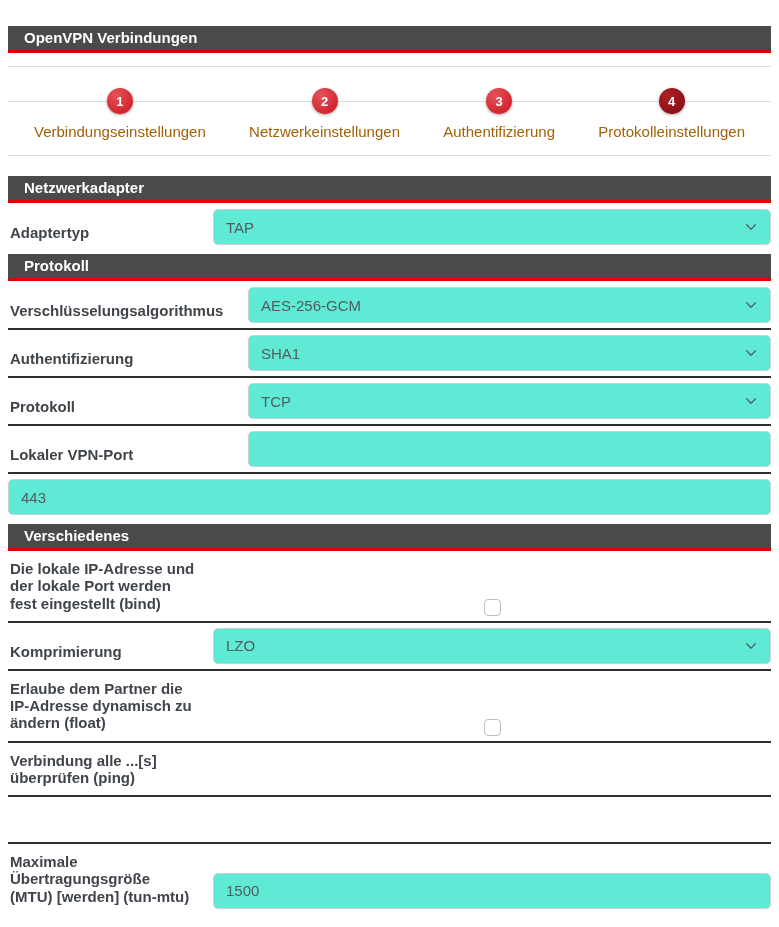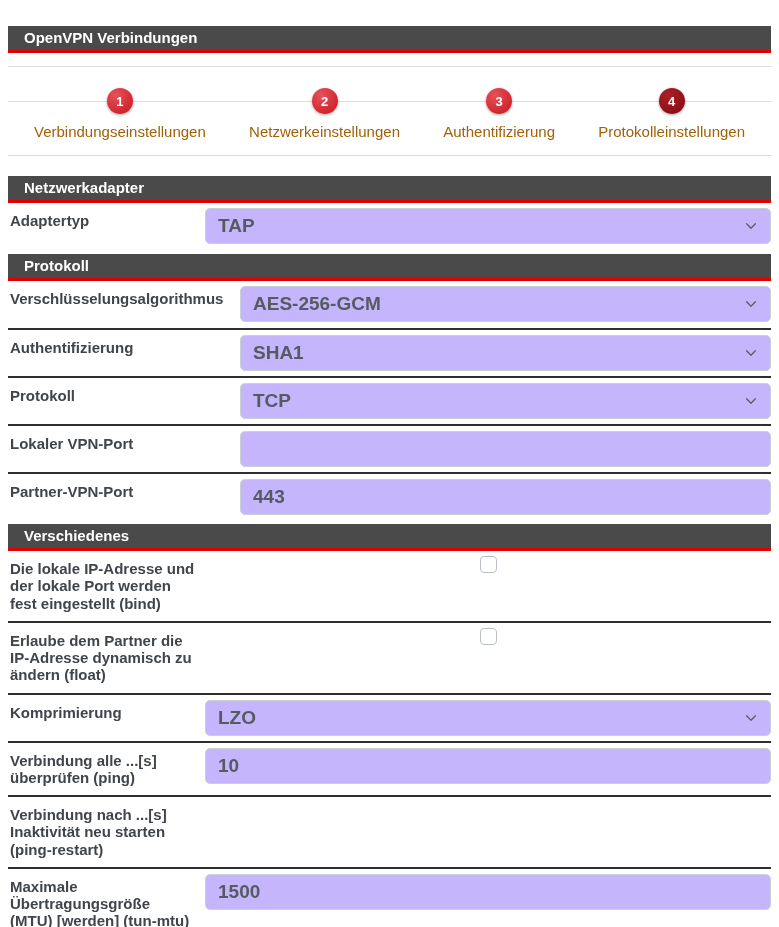--- a/index.html
+++ b/index.html
@@ -42,31 +42,31 @@
     display:flex;align-items:center;justify-content:center;
     box-shadow:0 1px 3px rgba(0,0,0,0.35);
   }
   .step.current .step-circle{
     background:radial-gradient(circle at 35% 28%, #ab2026, var(--step-current-red) 72%);
   }
   .step-label{margin-top:9px;font-size:15px;color:#a16207;}
   
   .section{margin-top:4px;}
   #sections > .section:first-child{margin-top:20px;}
-  .row{display:flex;align-items:flex-start;padding:5px 0;min-height:47px;}
+  .row{display:flex;align-items:flex-end;padding:5px 0;min-height:47px;gap:8px;}
   .row + .row{border-top:2px solid var(--divider-dark);}
   .row-label{
     flex:0 0 197px;font-weight:bold;font-size:15px;color:var(--label);
     line-height:1.15;padding:4px 10px 4px 2px;
   }
   .section-wide-label .row-label{flex-basis:232px;}
   .row-control{flex:1;display:flex;align-items:center;min-width:0;}
   .text-input,.select-box{
     width:100%;height:36px;border:1px solid var(--input-border);border-radius:5px;
-    background:#c4b5fd;font-size:19px;color:var(--value);font-weight:bold;
+    background:#5eead4;font-size:15px;color:var(--value);
   }
   .text-input{padding:0 12px;font-family:inherit;outline:none;}
   .select-box{
     display:flex;align-items:center;justify-content:space-between;
     padding:0 12px;cursor:pointer;
   }
   .select-value{overflow:hidden;white-space:nowrap;}
   .chev{flex:0 0 auto;margin-left:8px;display:flex;align-items:center;}
   .checkbox{
     width:17px;height:17px;border:1px solid #b9c0c7;border-radius:4px;
@@ -173,63 +173,58 @@
               </div>
             </div>
           </div>
           <div class="row">
             <div class="row-label">Lokaler VPN-Port</div>
             <div class="row-control">
               <input type="text" class="text-input" value="" style="">
             </div>
           </div>
           <div class="row">
-            <div class="row-label">Partner-VPN-Port</div>
             <div class="row-control">
               <input type="text" class="text-input" value="443" style="">
             </div>
           </div>
         </div>
       </section>
       <section class="section">
         <div class="bar"><span>Verschiedenes</span></div>
         <div class="rows">
           <div class="row">
             <div class="row-label">Die lokale IP-Adresse und der lokale Port werden fest eingestellt (bind)</div>
             <div class="row-control">
               <span class="checkbox" role="checkbox" aria-checked="false"></span>
             </div>
           </div>
           <div class="row">
+            <div class="row-label">Komprimierung</div>
+            <div class="row-control">
+              <div class="select-box">
+                <span class="select-value">LZO</span>
+                <span class="chev">
+                  <svg width="14" height="14" viewBox="0 0 16 16">
+                    <path d="M3 5.5l5 5 5-5" fill="none" stroke="#5a5f64" stroke-width="1.5" stroke-linecap="round" stroke-linejoin="round"></path>
+                  </svg>
+                </span>
+              </div>
+            </div>
+          </div>
+          <div class="row">
             <div class="row-label">Erlaube dem Partner die IP-Adresse dynamisch zu ändern (float)</div>
             <div class="row-control">
               <span class="checkbox" role="checkbox" aria-checked="false"></span>
             </div>
           </div>
           <div class="row">
-            <div class="row-label">Komprimierung</div>
-            <div class="row-control">
-              <div class="select-box">
-                <span class="select-value">LZO</span>
-                <span class="chev">
-                  <svg width="14" height="14" viewBox="0 0 16 16">
-                    <path d="M3 5.5l5 5 5-5" fill="none" stroke="#5a5f64" stroke-width="1.5" stroke-linecap="round" stroke-linejoin="round"></path>
-                  </svg>
-                </span>
-              </div>
-            </div>
-          </div>
-          <div class="row">
             <div class="row-label">Verbindung alle ...[s] überprüfen (ping)</div>
-            <div class="row-control">
-              <input type="text" class="text-input" value="10" style="">
-            </div>
-          </div>
-          <div class="row">
-            <div class="row-label">Verbindung nach ...[s] Inaktivität neu starten (ping-restart)</div>
+          </div>
+          <div class="row">
           </div>
           <div class="row">
             <div class="row-label">Maximale Übertragungsgröße (MTU) [werden] (tun-mtu)</div>
             <div class="row-control">
               <input type="text" class="text-input" value="1500" style="">
             </div>
           </div>
         </div>
       </section>
     </div>

